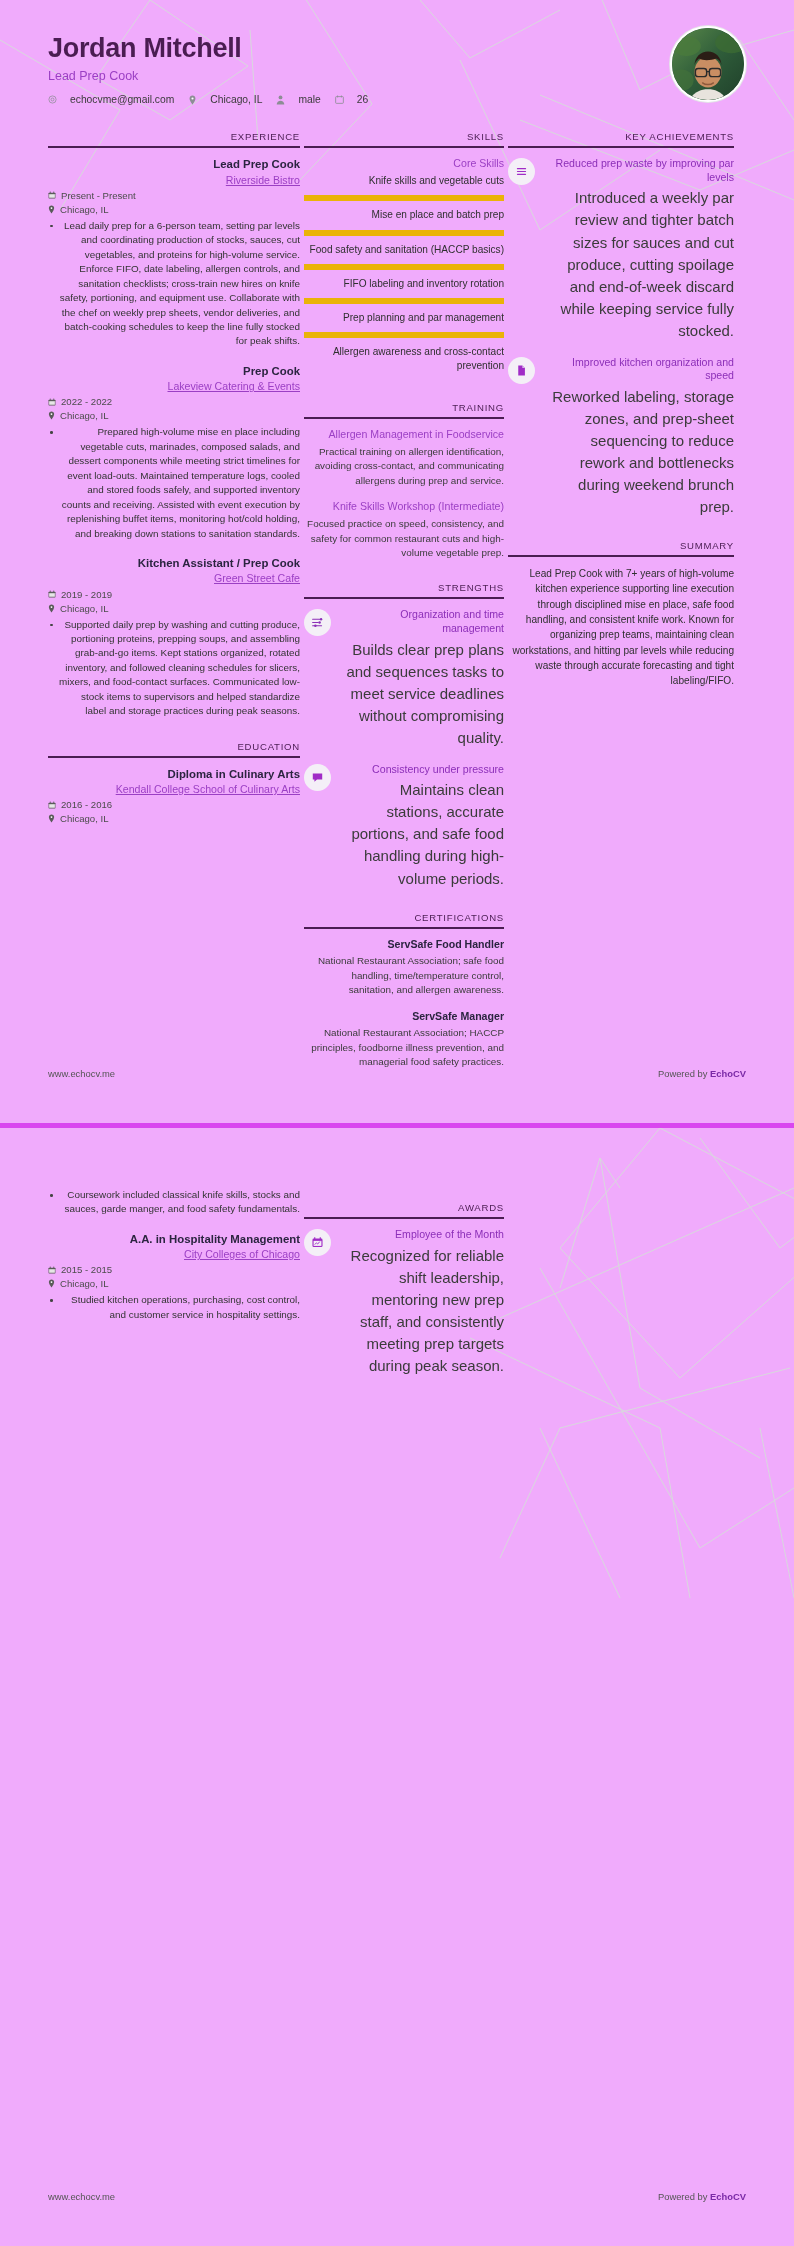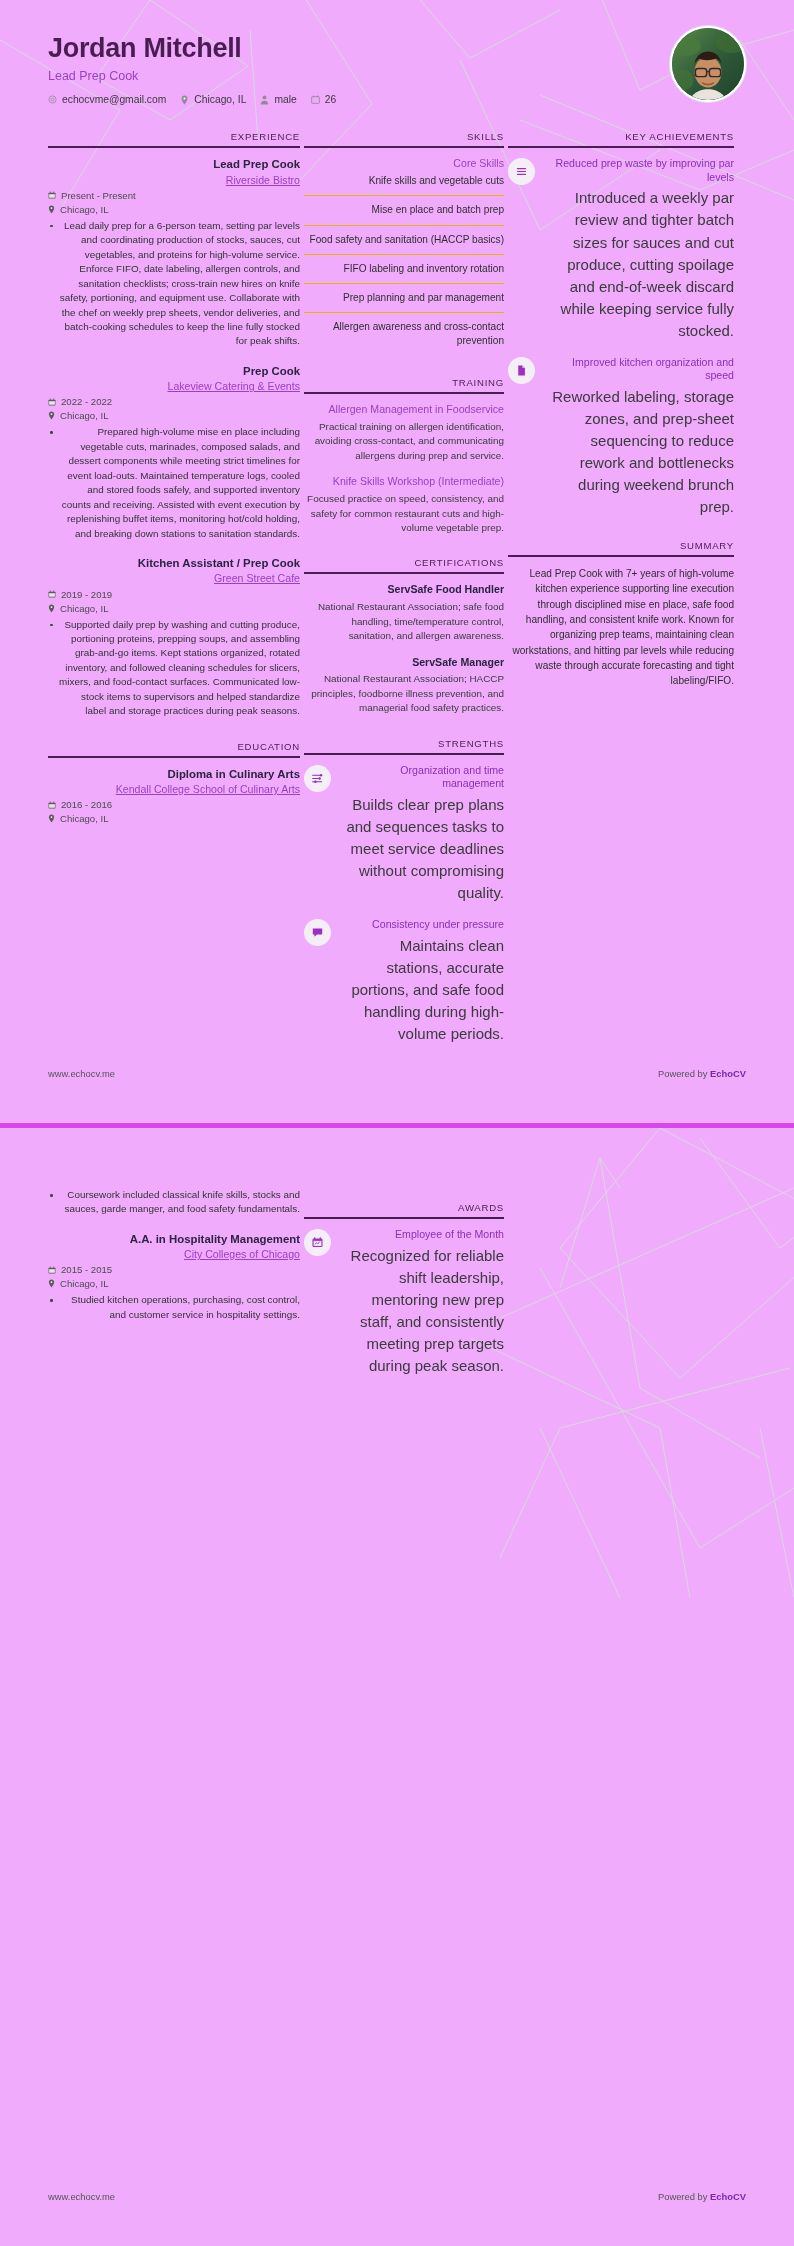--- a/index.html
+++ b/index.html
@@ -43,21 +43,21 @@
   }
   .contact-row {
     margin-top: 11px;
     display: flex;
     align-items: center;
     gap: 14px;
     font-size: 10.3px;
     color: #3a3a3a;
     flex-wrap: wrap;
   }
-  .contact-item { display: flex; align-items: center; gap: 5px; justify-content: center; }
+  .contact-item { display: flex; align-items: center; gap: 13px; justify-content: center; }
   .contact-item svg { display: block; }
   .avatar {
     position: absolute;
     right: 48px;
     top: 26px;
     width: 76px;
     height: 76px;
     border-radius: 50%;
     overflow: hidden;
     border: 2px solid #ffffff;
@@ -142,21 +142,21 @@
     font-size: 10.6px;
     color: #9b3fc4;
     font-weight: 500;
     margin-bottom: 5px;
   }
   .skill-item {
     font-size: 10.1px;
     color: #2f2f2f;
     line-height: 1.4;
     padding: 0 0 7px 0;
-    border-bottom: 1px solid #eab308;
+    border-bottom: 6px solid #eab308;
     margin-bottom: 7px;
   }
   .skill-item.last { border-bottom: none; margin-bottom: 0; }
 
   
   .blk { margin-bottom: 12px; }
   .blk-title {
     font-size: 10.6px;
     color: #9b3fc4;
     font-weight: 500;
@@ -456,33 +456,20 @@
             <div class="blk-title">Allergen Management in Foodservice</div>
             <div class="blk-body">Practical training on allergen identification, avoiding cross-contact, and communicating allergens during prep and service.</div>
           </div>
           <div class="blk">
             <div class="blk-title">Knife Skills Workshop (Intermediate)</div>
             <div class="blk-body">Focused practice on speed, consistency, and safety for common restaurant cuts and high-volume vegetable prep.</div>
           </div>
         </div>
 
         <div class="sec">
-          <div class="sec-title">CERTIFICATIONS</div>
-          <div class="sec-rule"></div>
-          <div class="blk">
-            <div class="blk-title dark">ServSafe Food Handler</div>
-            <div class="blk-body">National Restaurant Association; safe food handling, time/temperature control, sanitation, and allergen awareness.</div>
-          </div>
-          <div class="blk">
-            <div class="blk-title dark">ServSafe Manager</div>
-            <div class="blk-body">National Restaurant Association; HACCP principles, foodborne illness prevention, and managerial food safety practices.</div>
-          </div>
-        </div>
-
-        <div class="sec">
           <div class="sec-title">STRENGTHS</div>
           <div class="sec-rule"></div>
 
           <div class="icard">
             <div class="icard-badge">
               <svg width="13" height="13" viewBox="0 0 16 16">
                   <g stroke="#8c2fb8" stroke-width="1.3" stroke-linecap="round">
                     <path d="M2 4h9M2 8h7M2 12h11"></path>
                   </g>
                   <g fill="#8c2fb8">
@@ -501,20 +488,33 @@
           <div class="icard">
             <div class="icard-badge">
               <svg width="13" height="13" viewBox="0 0 16 16">
                   <path d="M2.2 3.2h11.6v7.2H7.4L4.2 13.3v-2.9H2.2z" fill="#a02cc6"></path>
                 </svg>
             </div>
             <div class="icard-main">
               <div class="icard-title">Consistency under pressure</div>
               <div class="icard-body">Maintains clean stations, accurate portions, and safe food handling during high-volume periods.</div>
             </div>
+          </div>
+        </div>
+
+        <div class="sec">
+          <div class="sec-title">CERTIFICATIONS</div>
+          <div class="sec-rule"></div>
+          <div class="blk">
+            <div class="blk-title dark">ServSafe Food Handler</div>
+            <div class="blk-body">National Restaurant Association; safe food handling, time/temperature control, sanitation, and allergen awareness.</div>
+          </div>
+          <div class="blk">
+            <div class="blk-title dark">ServSafe Manager</div>
+            <div class="blk-body">National Restaurant Association; HACCP principles, foodborne illness prevention, and managerial food safety practices.</div>
           </div>
         </div>
 
       </div>
 
       <div class="col-right">
 
         <div class="sec">
           <div class="sec-title">KEY ACHIEVEMENTS</div>
           <div class="sec-rule"></div>

